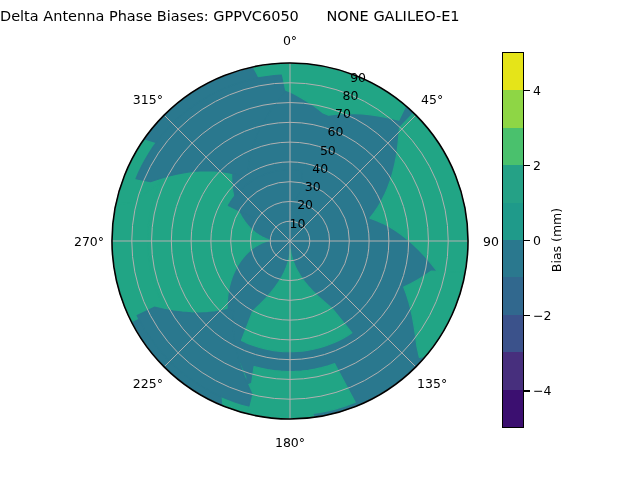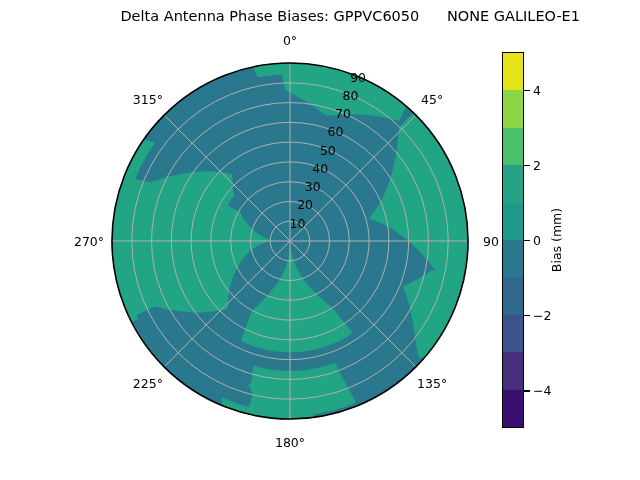--- a/index.html
+++ b/index.html
@@ -13,21 +13,21 @@
     height: 480px;
     background: #ffffff;
     font-family: "DejaVu Sans", "Liberation Sans", sans-serif;
     overflow: hidden;
   }
   #fig-title {
     position: absolute;
     left: 0;
     top: 8px;
     width: 580px;
-    text-align: right;
+    text-align: left;
     font-size: 14.5px;
     color: #000000;
     white-space: pre;
   }
   #polar-wrap {
     position: absolute;
     left: 0;
     top: 0;
     width: 640px;
     height: 480px;

